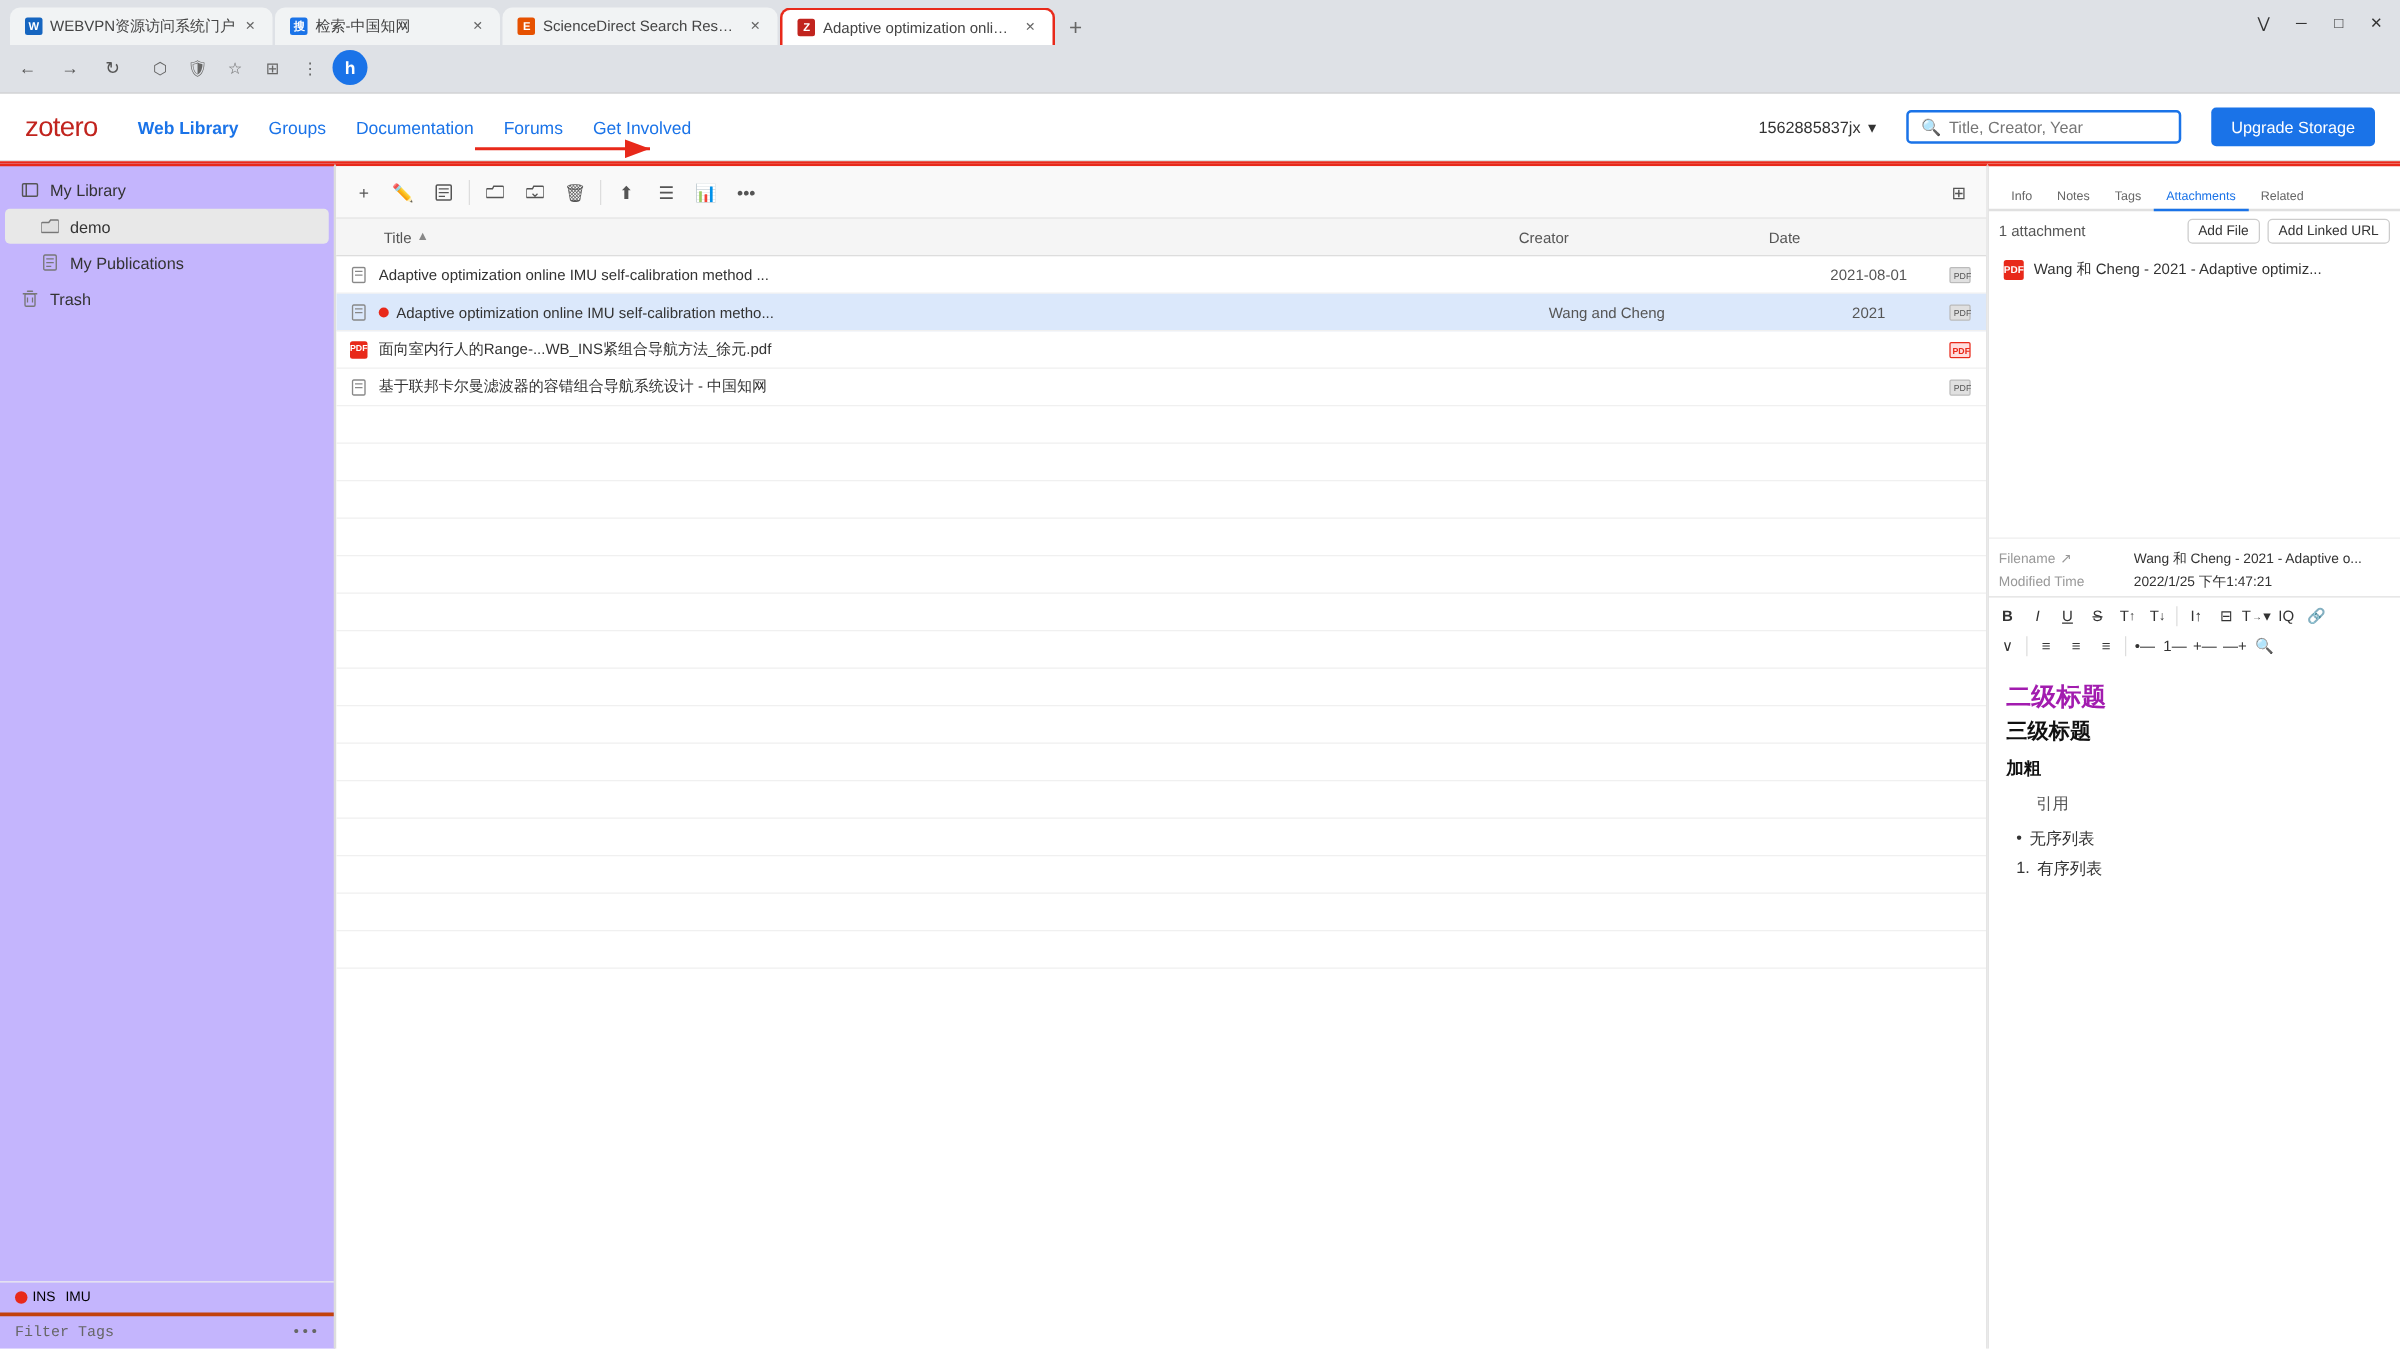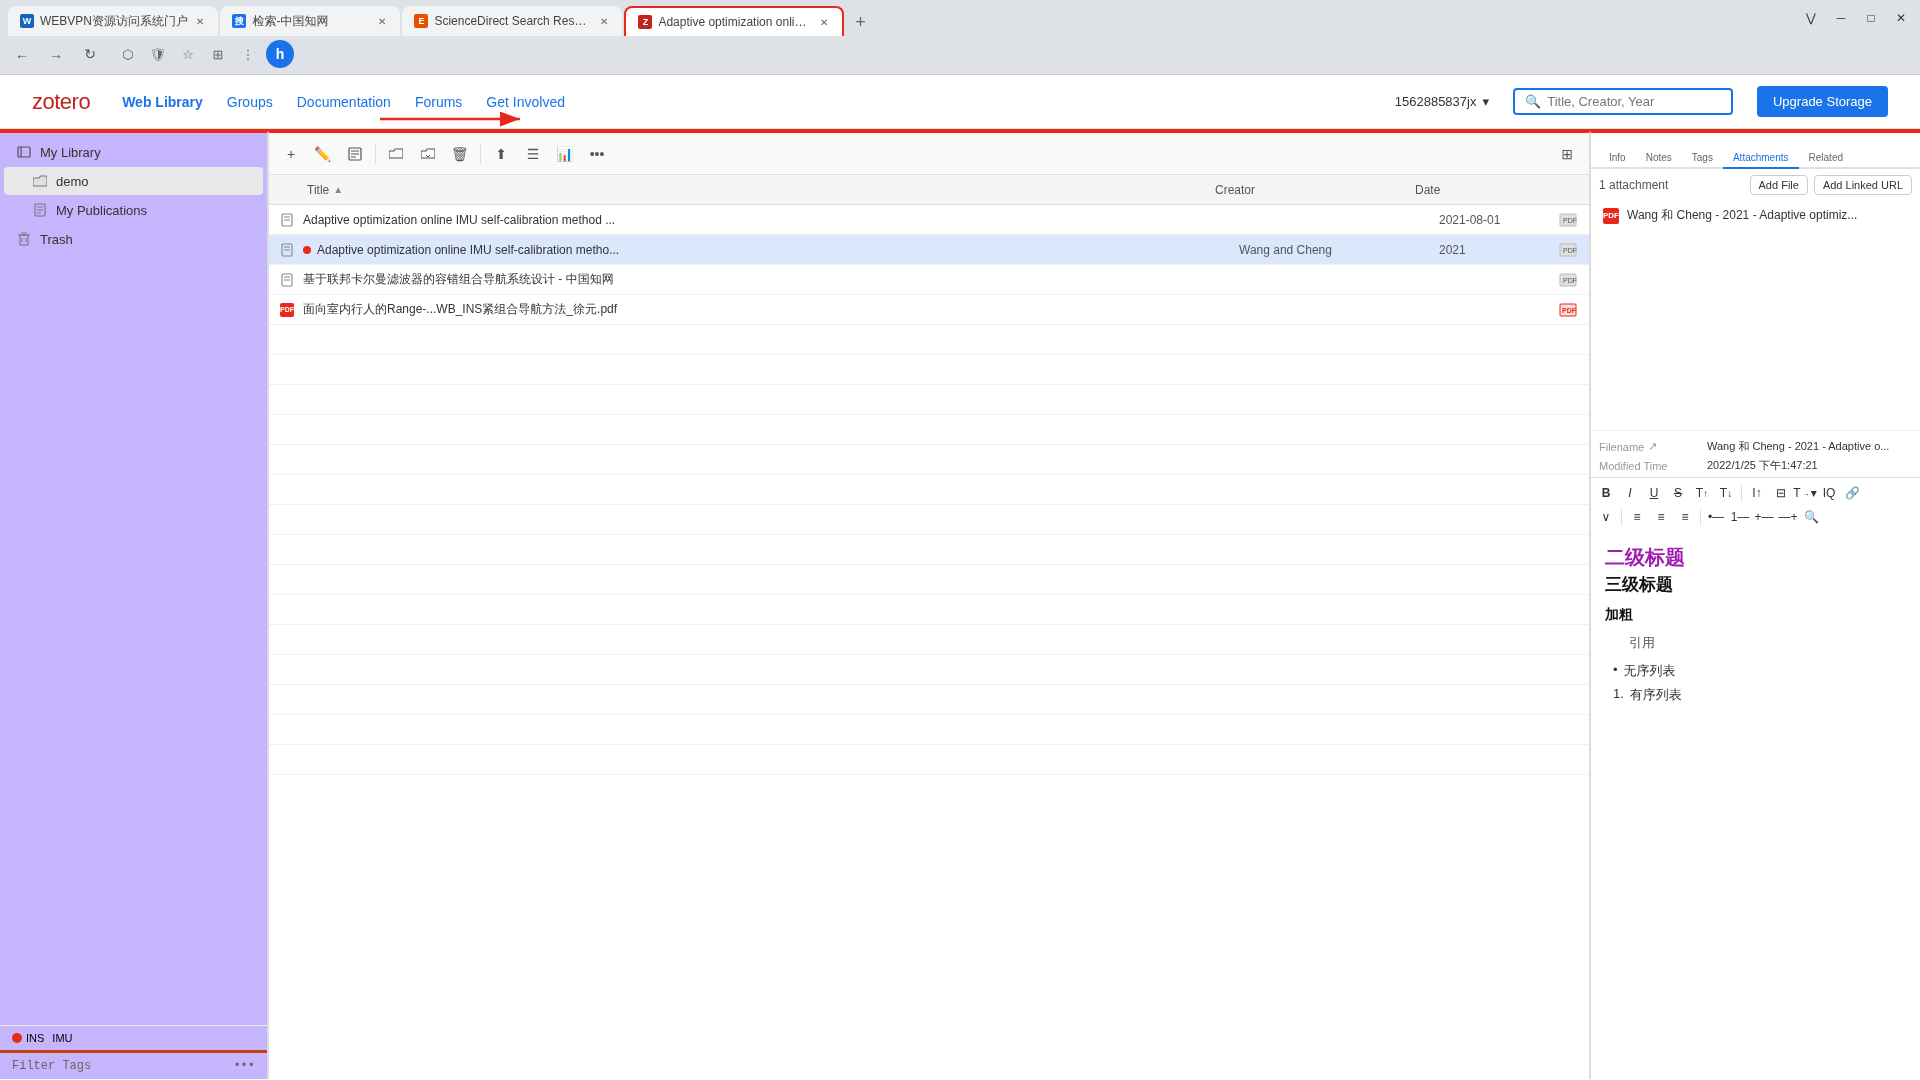--- a/index.html
+++ b/index.html
@@ -20,21 +20,21 @@
     
     .address-bar { background: #dee1e6; padding: 4px 8px 6px; display: flex; align-items: center; gap: 6px; border-bottom: 1px solid #ccc; }
     .nav-btn { width: 28px; height: 28px; display: flex; align-items: center; justify-content: center; border-radius: 50%; cursor: pointer; color: #555; font-size: 14px; }
     .url-bar { flex: 1; height: 28px; background: #fff; border: 1px solid #ccc; border-radius: 14px; padding: 0 12px; font-size: 12px; color: #333; display: flex; align-items: center; }
     .url-text { flex: 1; overflow: hidden; text-overflow: ellipsis; white-space: nowrap; color: #1a73e8; font-size: 12px; }
     .addr-icons { display: flex; align-items: center; gap: 6px; margin-left: 6px; }
     .addr-icon { width: 24px; height: 24px; display: flex; align-items: center; justify-content: center; border-radius: 50%; cursor: pointer; color: #666; font-size: 13px; }
     .profile-icon { width: 28px; height: 28px; background: #1a73e8; border-radius: 50%; display: flex; align-items: center; justify-content: center; color: #fff; font-weight: bold; font-size: 14px; cursor: pointer; }
 
     
-    .zotero-nav { height: 54px; display: flex; align-items: center; padding: 0 32px; border-bottom: 1px solid #e0e0e0; gap: 24px; background: #fff; }
+    .zotero-nav { height: 54px; display: flex; align-items: center; padding: 0 20px; border-bottom: 1px solid #e0e0e0; gap: 24px; background: #fff; }
     .zotero-logo { font-size: 22px; color: #c1241e; font-weight: 300; letter-spacing: -0.5px; margin-right: 8px; }
     .nav-links { display: flex; gap: 24px; align-items: center; flex: 1; }
     .nav-link { color: #1a73e8; text-decoration: none; font-size: 14px; cursor: pointer; }
     .nav-link.active { font-weight: 600; }
     .user-menu { display: flex; align-items: center; gap: 6px; color: #333; font-size: 13px; cursor: pointer; }
     .zotero-search { display: flex; align-items: center; border: 2px solid #1a73e8; border-radius: 4px; padding: 4px 10px; gap: 6px; min-width: 220px; }
     .zotero-search input { border: none; outline: none; font-size: 13px; color: #333; width: 160px; }
     .upgrade-btn { background: #1a73e8; color: #fff; border: none; border-radius: 4px; padding: 8px 16px; font-size: 13px; cursor: pointer; white-space: nowrap; }
 
     
@@ -61,21 +61,21 @@
     .col-creator { width: 200px; font-size: 12px; color: #555; padding: 0 4px; }
     .col-date { width: 120px; font-size: 12px; color: #555; padding: 0 4px; }
     .col-actions { width: 50px; }
     .table-rows { flex: 1; overflow-y: auto; }
     .table-row { display: flex; align-items: center; height: 30px; border-bottom: 1px solid #f0f0f0; padding: 0 8px; cursor: pointer; }
     .table-row.selected { background: #dbe8fb; }
     .row-icon { width: 20px; height: 20px; display: flex; align-items: center; justify-content: center; flex-shrink: 0; margin-right: 6px; }
     .row-title { flex: 1; font-size: 12px; color: #333; overflow: hidden; text-overflow: ellipsis; white-space: nowrap; }
     .row-dot { width: 8px; height: 8px; border-radius: 50%; background: #e8291a; flex-shrink: 0; margin-right: 6px; }
     .row-creator { width: 200px; font-size: 12px; color: #555; overflow: hidden; text-overflow: ellipsis; white-space: nowrap; padding: 0 4px; }
-    .row-date { width: 120px; font-size: 12px; color: #555; padding: 0 4px; }
+    .row-date { width: 120px; font-size: 12px; color: #555; padding: 0 4px; text-align: center; }
     .row-type-icon { width: 26px; height: 22px; display: flex; align-items: center; justify-content: center; font-size: 11px; }
 
     
     .right-panel { width: 330px; display: flex; flex-direction: column; border-top: 2px solid #e8291a; border-left: 1px solid #ddd; background: #fff; }
     .panel-tabs { display: flex; border-bottom: 2px solid #e0e0e0; padding: 0 8px; height: 36px; align-items: flex-end; }
     .panel-tab { padding: 4px 10px; font-size: 10px; color: #666; cursor: pointer; border-bottom: 2px solid transparent; margin-bottom: -2px; text-align: right; }
     .panel-tab.active { color: #1a73e8; border-bottom-color: #1a73e8; font-weight: 500; }
     .attach-row { display: flex; align-items: center; justify-content: space-between; padding: 6px 0; font-size: 12px; color: #555; }
     .attach-btn { border: 1px solid #ccc; background: #fff; border-radius: 4px; padding: 3px 8px; font-size: 11px; cursor: pointer; color: #333; }
     .attach-file-row { display: flex; align-items: center; gap: 8px; padding: 6px 4px; font-size: 12px; color: #333; cursor: pointer; border-radius: 4px; }
@@ -343,48 +343,48 @@
         <div class="row-type-icon">
           <svg width="18" height="14" viewBox="0 0 18 14" fill="none">
               <rect x="1" y="1" width="16" height="12" rx="1" fill="#e0e0e0" stroke="#bbb" stroke-width="1"></rect>
               <text x="4" y="10" font-size="7" fill="#555" font-family="Arial">PDF</text>
             </svg>
         </div>
       </div>
 
       <div class="table-row">
         <div class="row-icon">
+          <div class="pdf-icon" style="width:14px;height:14px;font-size:7px;">PDF</div>
+        </div>
+        <span class="row-title">面向室内行人的Range-...WB_INS紧组合导航方法_徐元.pdf</span>
+        <span class="row-creator"></span>
+        <span class="row-date"></span>
+        <div class="row-type-icon">
+          <svg width="18" height="14" viewBox="0 0 18 14" fill="none">
+              <rect x="1" y="1" width="16" height="12" rx="1" fill="#ffdddd" stroke="#e8291a" stroke-width="1"></rect>
+              <text x="3" y="10" font-size="7" fill="#e8291a" font-family="Arial" font-weight="bold">PDF</text>
+            </svg>
+        </div>
+      </div>
+
+      <div class="table-row">
+        <div class="row-icon">
           <svg width="12" height="14" viewBox="0 0 12 14" fill="none">
               <rect x="1" y="1" width="10" height="12" rx="1" stroke="#888" stroke-width="1.1" fill="none"></rect>
               <line x1="3" y1="4" x2="9" y2="4" stroke="#888" stroke-width="1"></line>
               <line x1="3" y1="7" x2="9" y2="7" stroke="#888" stroke-width="1"></line>
             </svg>
         </div>
         <span class="row-title">基于联邦卡尔曼滤波器的容错组合导航系统设计 - 中国知网</span>
         <span class="row-creator"></span>
         <span class="row-date"></span>
         <div class="row-type-icon">
           <svg width="18" height="14" viewBox="0 0 18 14" fill="none">
               <rect x="1" y="1" width="16" height="12" rx="1" fill="#e0e0e0" stroke="#bbb" stroke-width="1"></rect>
               <text x="4" y="10" font-size="7" fill="#555" font-family="Arial">PDF</text>
-            </svg>
-        </div>
-      </div>
-
-      <div class="table-row">
-        <div class="row-icon">
-          <div class="pdf-icon" style="width:14px;height:14px;font-size:7px;">PDF</div>
-        </div>
-        <span class="row-title">面向室内行人的Range-...WB_INS紧组合导航方法_徐元.pdf</span>
-        <span class="row-creator"></span>
-        <span class="row-date"></span>
-        <div class="row-type-icon">
-          <svg width="18" height="14" viewBox="0 0 18 14" fill="none">
-              <rect x="1" y="1" width="16" height="12" rx="1" fill="#ffdddd" stroke="#e8291a" stroke-width="1"></rect>
-              <text x="3" y="10" font-size="7" fill="#e8291a" font-family="Arial" font-weight="bold">PDF</text>
             </svg>
         </div>
       </div>
 
       <div class="table-row" style="height:30px;"></div>
       <div class="table-row" style="height:30px;"></div>
       <div class="table-row" style="height:30px;"></div>
       <div class="table-row" style="height:30px;"></div>
       <div class="table-row" style="height:30px;"></div>
       <div class="table-row" style="height:30px;"></div>

